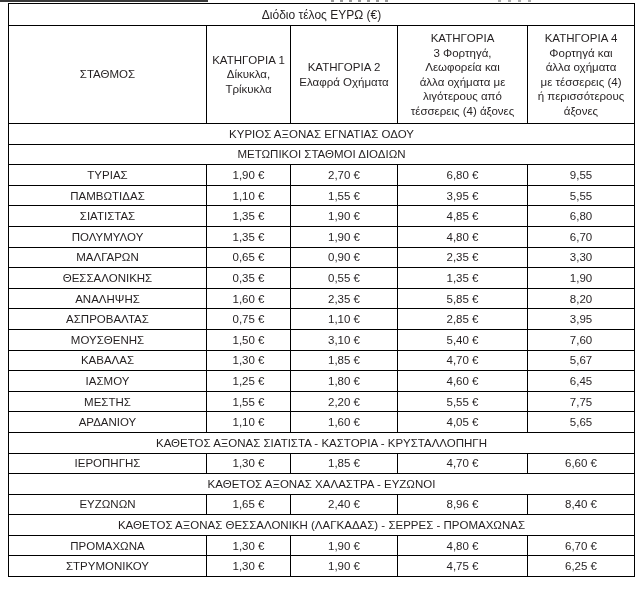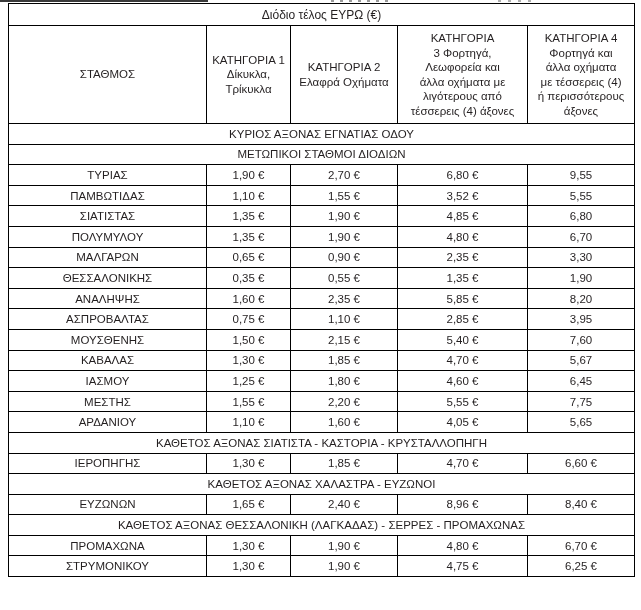--- a/index.html
+++ b/index.html
@@ -118,21 +118,21 @@
           <td>ΤΥΡΙΑΣ</td>
           <td>1,90 €</td>
           <td>2,70 €</td>
           <td>6,80 €</td>
           <td>9,55</td>
         </tr>
         <tr>
           <td>ΠΑΜΒΩΤΙΔΑΣ</td>
           <td>1,10 €</td>
           <td>1,55 €</td>
-          <td>3,52 €</td>
+          <td>3,95 €</td>
           <td>5,55</td>
         </tr>
         <tr>
           <td>ΣΙΑΤΙΣΤΑΣ</td>
           <td>1,35 €</td>
           <td>1,90 €</td>
           <td>4,85 €</td>
           <td>6,80</td>
         </tr>
         <tr>
@@ -166,21 +166,21 @@
         <tr>
           <td>ΑΣΠΡΟΒΑΛΤΑΣ</td>
           <td>0,75 €</td>
           <td>1,10 €</td>
           <td>2,85 €</td>
           <td>3,95</td>
         </tr>
         <tr>
           <td>ΜΟΥΣΘΕΝΗΣ</td>
           <td>1,50 €</td>
-          <td>2,15 €</td>
+          <td>3,10 €</td>
           <td>5,40 €</td>
           <td>7,60</td>
         </tr>
         <tr>
           <td>ΚΑΒΑΛΑΣ</td>
           <td>1,30 €</td>
           <td>1,85 €</td>
           <td>4,70 €</td>
           <td>5,67</td>
         </tr>

